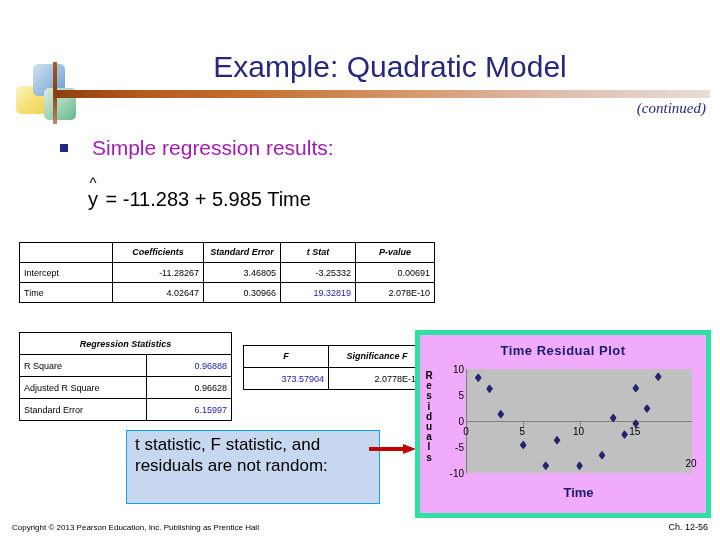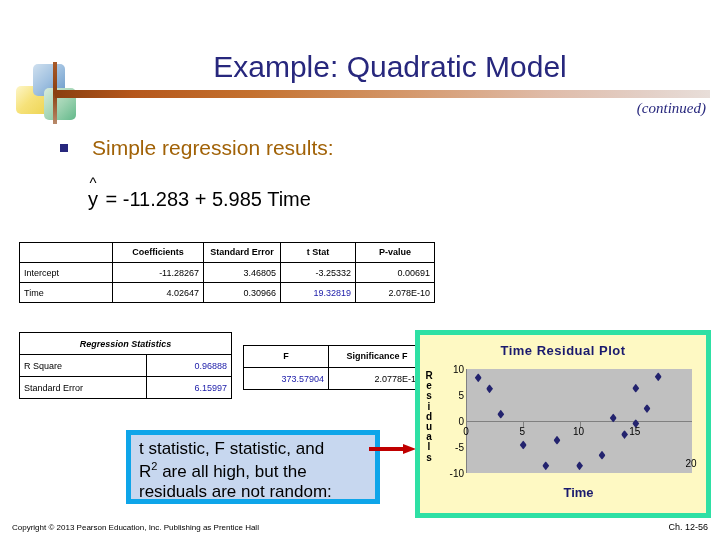--- a/index.html
+++ b/index.html
@@ -90,21 +90,21 @@
   }
   .bullet-sq {
     width: 8px;
     height: 8px;
     background: #27277d;
     margin-right: 24px;
     flex: none;
   }
   .bullet-text {
     font-size: 21px;
-    color: #a16207;
+    color: #a21caf;
     white-space: nowrap;
   }
 
   
   .equation {
     position: absolute;
     left: 88px;
     top: 188px;
     font-size: 20px;
     color: #000000;
@@ -134,20 +134,21 @@
     color: #000000;
   }
   table.xl td, table.xl th {
     border: 1px solid #000000;
     padding: 2px 4px;
     font-weight: normal;
     vertical-align: middle;
     white-space: nowrap;
   }
   table.xl th {
+    font-style: italic;
     font-weight: bold;
     text-align: center;
     line-height: 1.05;
   }
   .num { text-align: right; }
   .lbl { text-align: left; margin-top: 48px; }
   .hl  { color: #1a1aa8; font-weight: bold; }
 
   
   .tbl-coef {
@@ -188,21 +189,21 @@
   .tbl-f .f1 { width: 88px; }
 
   
   .callout {
     position: absolute;
     left: 126px;
     top: 430px;
     width: 254px;
     height: 74px;
     background: #c7d7ef;
-    border: 5px solid #0ea5e9;
+    border: 1px solid #0ea5e9;
     box-sizing: border-box;
     padding: 4px 8px 0 8px;
     font-size: 17px;
     color: #000000;
     line-height: 1.22;
   }
   .callout sup { font-size: 11px; }
 
   .arrow {
     position: absolute;
@@ -227,21 +228,21 @@
   }
 
   
   .plot-frame {
     position: absolute;
     left: 415px;
     top: 330px;
     width: 296px;
     height: 188px;
     border: 5px solid #2ee0a4;
-    background: #fef9c3;
+    background: #f0abfc;
     box-sizing: border-box;
   }
   .plot-title {
     position: absolute;
     left: 0;
     top: 8px;
     width: 100%;
     text-align: center;
     font-size: 13px;
     font-weight: bold;
@@ -403,20 +404,24 @@
   <table class="xl tbl-stats">
     <tbody>
         <tr>
       <td class="title-cell" colspan="2">Regression Statistics</td>
     </tr>
     <tr>
       <td class="s0 lbl">R Square</td>
       <td class="s1 num hl">0.96888</td>
     </tr>
     <tr>
+      <td class="s0 lbl">Adjusted R Square</td>
+      <td class="s1 num">0.96628</td>
+    </tr>
+    <tr>
       <td class="s0 lbl">Standard Error</td>
       <td class="s1 num hl">6.15997</td>
     </tr>
   </tbody>
     </table>
 
   <table class="xl tbl-f">
     <tbody>
         <tr>
       <th class="f0">F</th>
@@ -424,21 +429,20 @@
     </tr>
     <tr>
       <td class="num hl">373.57904</td>
       <td class="num">2.0778E-10</td>
     </tr>
   </tbody>
     </table>
 
   <div class="callout">
     <div>t statistic, F statistic, and</div>
-    <div><span>R</span><sup>2</sup><span> are all high, but the</span></div>
     <div>residuals are not random:</div>
   </div>
 
   <div class="arrow">
     <div class="shaft"></div>
     <div class="head"></div>
   </div>
 
   <div class="plot-frame">
     <div class="plot-title">Time  Residual Plot</div>

